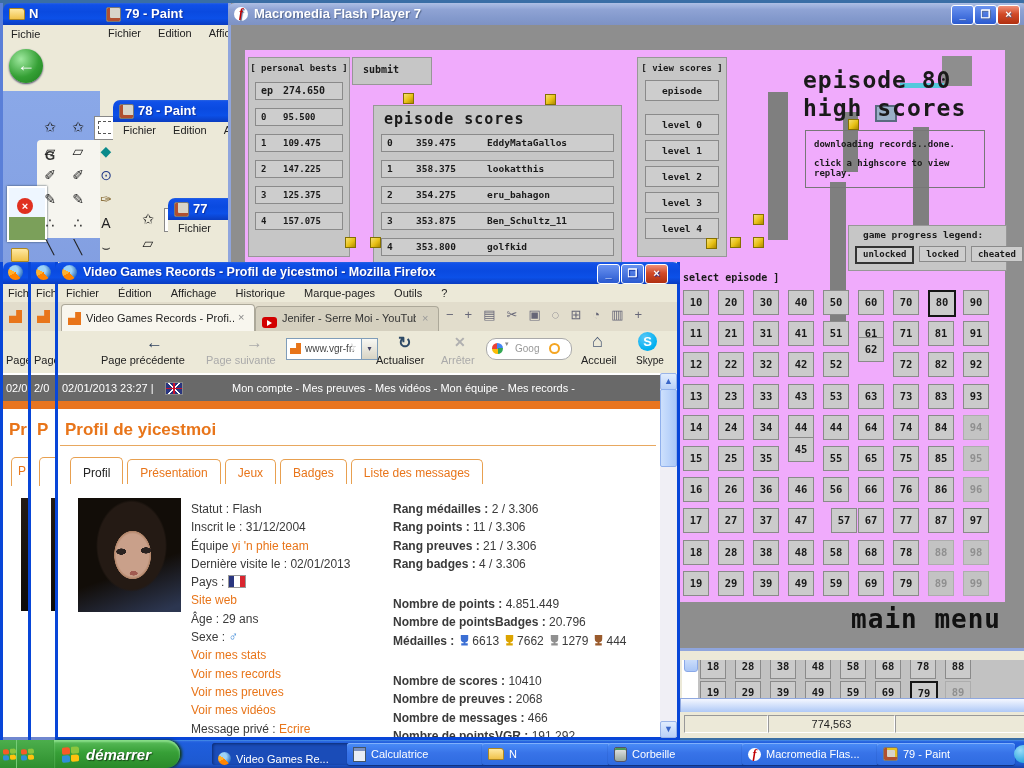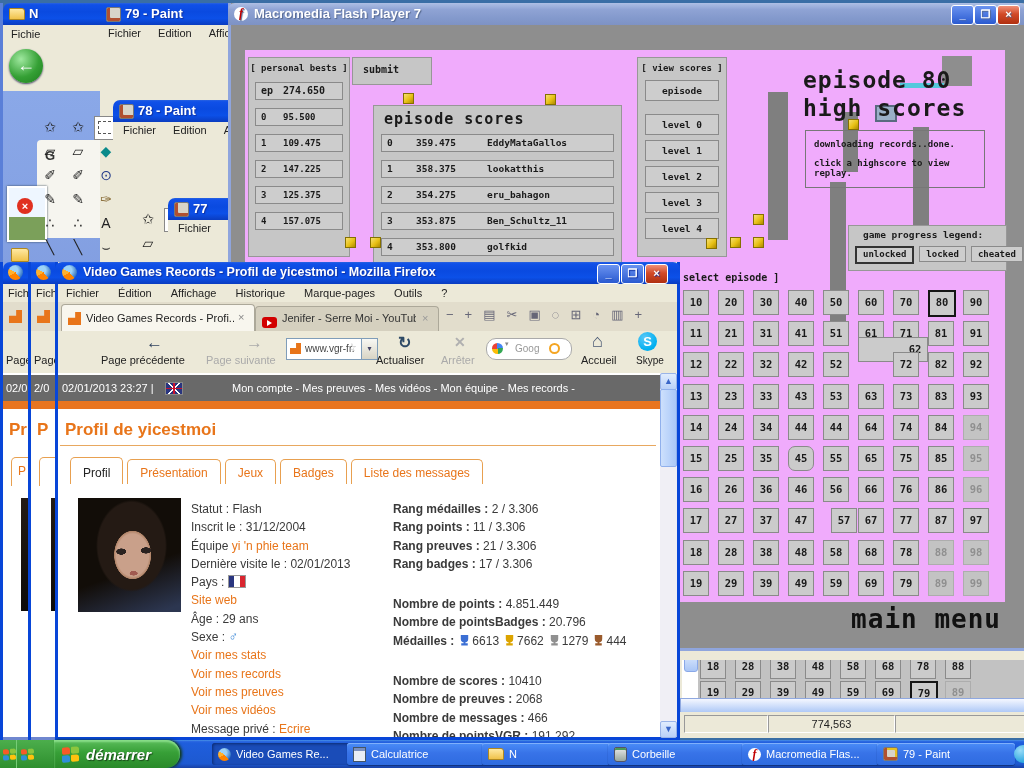--- a/index.html
+++ b/index.html
@@ -28,21 +28,21 @@
   .b{font-weight:bold;}
   .site-tab{border:1px solid #e8a050;border-bottom:none;border-radius:5px 5px 0 0;background:#fff;color:#e8751a;font-size:12px;padding:6px 12px 4px 12px;}
   .site-tab.active{color:#222;padding-top:8px;}
   .medal{width:13px;height:13px;vertical-align:-2px;margin:0 1px 0 4px;}
   .m-plat{fill:#3b6fd4;}.m-gold{fill:#dca400;}.m-silv{fill:#909090;}.m-bron{fill:#9a5b2d;}
   
   .sb-btn{background:linear-gradient(#e0ecfe,#b9d0f8);border:1px solid #9ab4e8;border-radius:2px;color:#3a66c8;font-size:9px;text-align:center;line-height:14px;}
   
   .taskbtn{height:22px;top:3px;border-radius:3px;color:#fff;font-size:11px;display:flex;align-items:center;padding:0 6px;white-space:nowrap;overflow:hidden;}
   .taskbtn.normal{background:linear-gradient(#4a8df8,#3873e8 45%,#2e6be0);box-shadow:inset 0 1px 0 #7fb0fc, 0 1px 1px #10307a;}
-  .taskbtn.active{background:#1a4cb8;box-shadow:inset 1px 1px 3px #0c2a70;}
+  .taskbtn.active{background:#1a4cb8;box-shadow:inset 1px 1px 3px #0c2a70;align-items:flex-end;}
   .xp-logo{display:inline-grid;grid-template-columns:6px 6px;grid-template-rows:5px 5px;gap:1px;transform:skewY(-6deg);}
   .xp-logo i{border-radius:1px 3px 1px 2px;}
   .tool{width:24px;height:22px;font-size:14px;line-height:22px;text-align:center;color:#222;}
   .flagFR{display:inline-block;width:16px;height:11px;border:1px solid #999;background:linear-gradient(90deg,#29357f 0 33%,#fff 33% 66%,#d9252f 66%);vertical-align:-2px;}
   .flagUK{display:inline-block;width:16px;height:11px;border:1px solid #888;background:
     linear-gradient(0deg,transparent 42%,#c8102e 42% 58%,transparent 58%),
     linear-gradient(90deg,transparent 42%,#c8102e 42% 58%,transparent 58%),
     linear-gradient(45deg,transparent 45%,#fff 45% 55%,transparent 55%),
     linear-gradient(-45deg,transparent 45%,#fff 45% 55%,transparent 55%),#29357f;vertical-align:-2px;}
   .fficon{display:inline-block;width:15px;height:15px;border-radius:50%;background:conic-gradient(from 140deg,#ff8400 0 100deg,#ffb12e 100deg 160deg,transparent 160deg),radial-gradient(circle at 38% 35%,#9cd2f7 0 30%,#2a6abf 75%);}
@@ -310,21 +310,21 @@
           <div class="gcell" style="position: absolute; left: 140px; top: 31.2px; width: 24px; height: 23px;">51</div>
           <div class="gcell" style="position: absolute; left: 175px; top: 31.2px; width: 24px; height: 23px;">61</div>
           <div class="gcell" style="position: absolute; left: 210px; top: 31.2px; width: 24px; height: 23px;">71</div>
           <div class="gcell" style="position: absolute; left: 245px; top: 31.2px; width: 24px; height: 23px;">81</div>
           <div class="gcell" style="position: absolute; left: 280px; top: 31.2px; width: 24px; height: 23px;">91</div>
           <div class="gcell" style="position: absolute; left: 0px; top: 62.4px; width: 24px; height: 23px;">12</div>
           <div class="gcell" style="position: absolute; left: 35px; top: 62.4px; width: 24px; height: 23px;">22</div>
           <div class="gcell" style="position: absolute; left: 70px; top: 62.4px; width: 24px; height: 23px;">32</div>
           <div class="gcell" style="position: absolute; left: 105px; top: 62.4px; width: 24px; height: 23px;">42</div>
           <div class="gcell" style="position: absolute; left: 140px; top: 62.4px; width: 24px; height: 23px;">52</div>
-          <div class="gcell" style="position: absolute; left: 175px; top: 47px; width: 24px; height: 23px; padding-left: 44px;">62</div>
+          <div class="gcell" style="position: absolute; left: 175px; top: 47px; width: 24px; height: 23px;">62</div>
           <div class="gcell" style="position: absolute; left: 210px; top: 62.4px; width: 24px; height: 23px;">72</div>
           <div class="gcell" style="position: absolute; left: 245px; top: 62.4px; width: 24px; height: 23px;">82</div>
           <div class="gcell" style="position: absolute; left: 280px; top: 62.4px; width: 24px; height: 23px;">92</div>
           <div class="gcell" style="position: absolute; left: 0px; top: 93.6px; width: 24px; height: 23px;">13</div>
           <div class="gcell" style="position: absolute; left: 35px; top: 93.6px; width: 24px; height: 23px;">23</div>
           <div class="gcell" style="position: absolute; left: 70px; top: 93.6px; width: 24px; height: 23px;">33</div>
           <div class="gcell" style="position: absolute; left: 105px; top: 93.6px; width: 24px; height: 23px;">43</div>
           <div class="gcell" style="position: absolute; left: 140px; top: 93.6px; width: 24px; height: 23px;">53</div>
           <div class="gcell" style="position: absolute; left: 175px; top: 93.6px; width: 24px; height: 23px;">63</div>
           <div class="gcell" style="position: absolute; left: 210px; top: 93.6px; width: 24px; height: 23px;">73</div>
@@ -335,21 +335,21 @@
           <div class="gcell" style="position: absolute; left: 70px; top: 124.8px; width: 24px; height: 23px;">34</div>
           <div class="gcell" style="position: absolute; left: 105px; top: 124.8px; width: 24px; height: 23px;">44</div>
           <div class="gcell" style="position: absolute; left: 140px; top: 124.8px; width: 24px; height: 23px;">44</div>
           <div class="gcell" style="position: absolute; left: 175px; top: 124.8px; width: 24px; height: 23px;">64</div>
           <div class="gcell" style="position: absolute; left: 210px; top: 124.8px; width: 24px; height: 23px;">74</div>
           <div class="gcell" style="position: absolute; left: 245px; top: 124.8px; width: 24px; height: 23px;">84</div>
           <div class="gcell locked" style="position: absolute; left: 280px; top: 124.8px; width: 24px; height: 23px;">94</div>
           <div class="gcell" style="position: absolute; left: 0px; top: 156px; width: 24px; height: 23px;">15</div>
           <div class="gcell" style="position: absolute; left: 35px; top: 156px; width: 24px; height: 23px;">25</div>
           <div class="gcell" style="position: absolute; left: 70px; top: 156px; width: 24px; height: 23px;">35</div>
-          <div class="gcell" style="position: absolute; left: 105px; top: 156px; width: 24px; height: 23px; border-radius: 7px;">45</div>
+          <div class="gcell" style="position: absolute; left: 105px; top: 147px; width: 24px; height: 23px;">45</div>
           <div class="gcell" style="position: absolute; left: 140px; top: 156px; width: 24px; height: 23px;">55</div>
           <div class="gcell" style="position: absolute; left: 175px; top: 156px; width: 24px; height: 23px;">65</div>
           <div class="gcell" style="position: absolute; left: 210px; top: 156px; width: 24px; height: 23px;">75</div>
           <div class="gcell" style="position: absolute; left: 245px; top: 156px; width: 24px; height: 23px;">85</div>
           <div class="gcell locked" style="position: absolute; left: 280px; top: 156px; width: 24px; height: 23px;">95</div>
           <div class="gcell" style="position: absolute; left: 0px; top: 187.2px; width: 24px; height: 23px;">16</div>
           <div class="gcell" style="position: absolute; left: 35px; top: 187.2px; width: 24px; height: 23px;">26</div>
           <div class="gcell" style="position: absolute; left: 70px; top: 187.2px; width: 24px; height: 23px;">36</div>
           <div class="gcell" style="position: absolute; left: 105px; top: 187.2px; width: 24px; height: 23px;">46</div>
           <div class="gcell" style="position: absolute; left: 140px; top: 187.2px; width: 24px; height: 23px;">56</div>
@@ -551,21 +551,21 @@
             <div><span class="olink">Voir mes preuves</span></div>
             <div><span class="olink">Voir mes vidéos</span></div>
           </div>
         <div><span>Message privé :</span> <span class="olink">Ecrire</span></div>
       </div>
 
       <div class="abs" style="left:335px;top:127px;width:265px;font-size:12px;color:#3a3a3a;line-height:18.3px;">
         <div><span class="b">Rang médailles :</span> <span>2 / 3.306</span></div>
         <div><span class="b">Rang points :</span> <span>11 / 3.306</span></div>
         <div><span class="b">Rang preuves :</span> <span>21 / 3.306</span></div>
-        <div><span class="b">Rang badges :</span> <span>17 / 3.306</span></div>
+        <div><span class="b">Rang badges :</span> <span>4 / 3.306</span></div>
         <div style="height:22px;"></div>
         <div><span class="b">Nombre de points :</span> <span>4.851.449</span></div>
         <div><span class="b">Nombre de pointsBadges :</span> <span>20.796</span></div>
         <div style="white-space:nowrap;"><span class="b">Médailles :</span><svg class="medal" viewBox="0 0 14 14">
               <path class="m-plat" d="M3 1h8v4a4 4 0 0 1-8 0zM6 8h2v2h2.5v2.5H3.5V10H6z"></path>
             </svg><span>6613</span><svg class="medal" viewBox="0 0 14 14">
               <path class="m-gold" d="M3 1h8v4a4 4 0 0 1-8 0zM6 8h2v2h2.5v2.5H3.5V10H6z"></path>
             </svg><span>7662</span><svg class="medal" viewBox="0 0 14 14">
               <path class="m-silv" d="M3 1h8v4a4 4 0 0 1-8 0zM6 8h2v2h2.5v2.5H3.5V10H6z"></path>
             </svg><span>1279</span><svg class="medal" viewBox="0 0 14 14">

